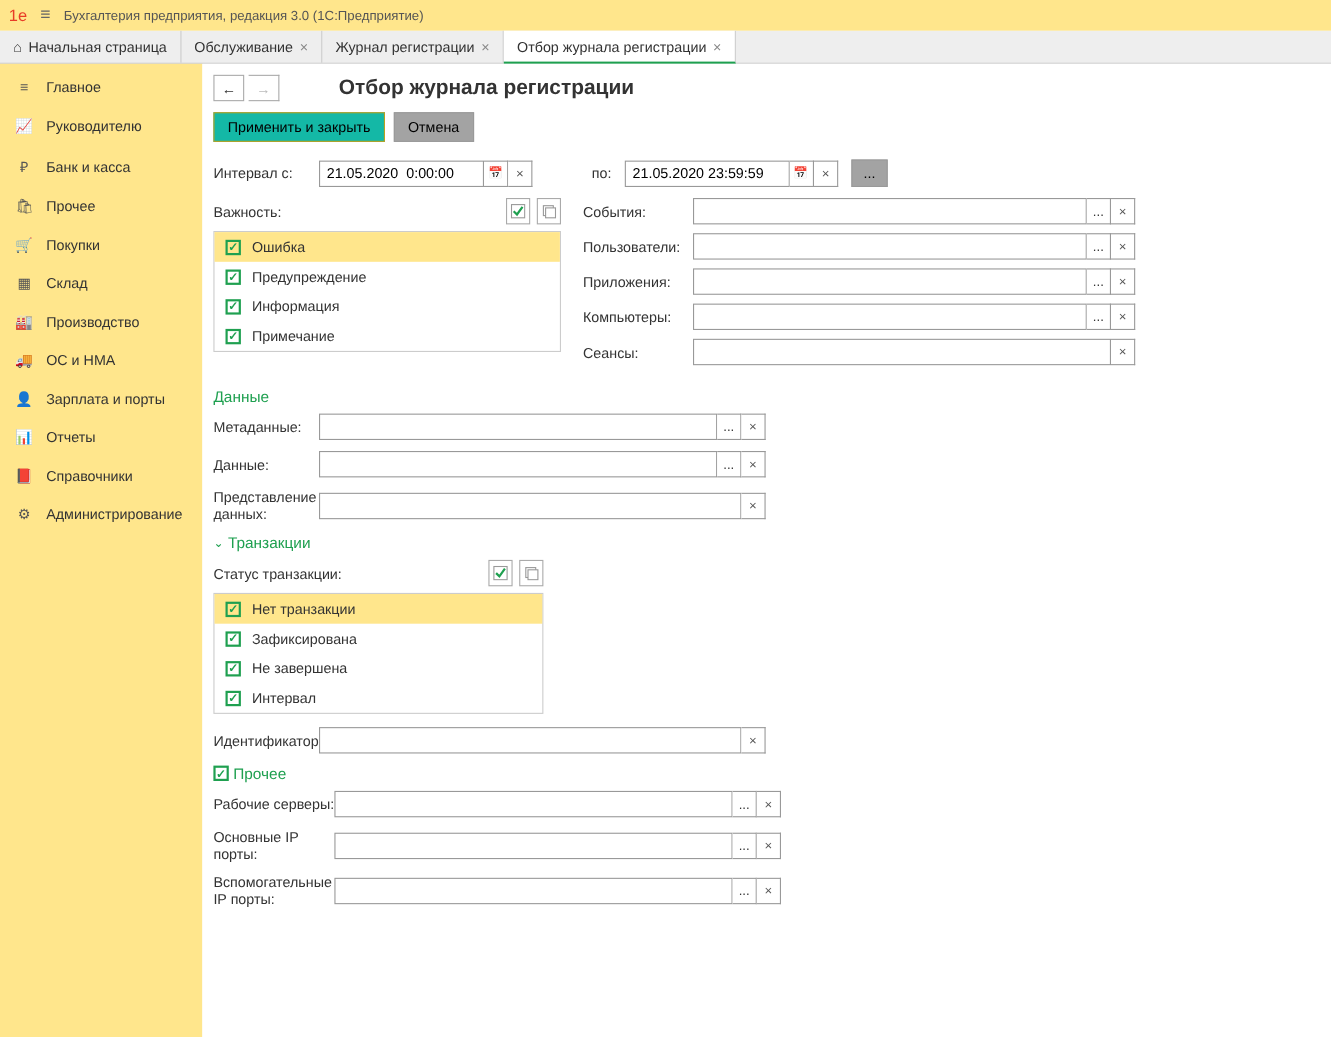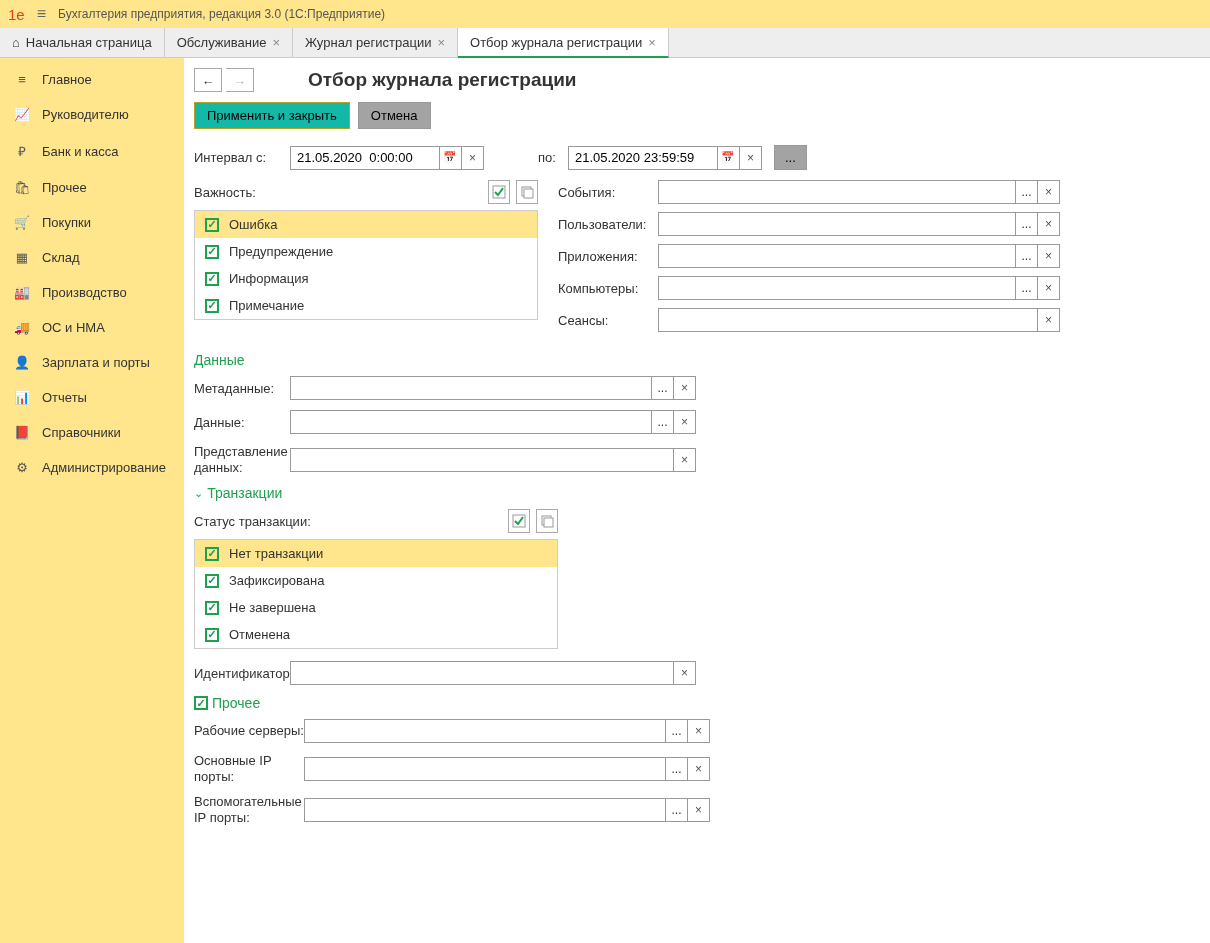--- a/index.html
+++ b/index.html
@@ -30,21 +30,21 @@
 .action-row { display: flex; gap: 8px; margin-bottom: 16px; }
 .btn { border: 1px solid #999; padding: 5px 12px; background: #a3a3a3; cursor: pointer; font-size: 13px; }
 .btn.primary { background: #14b8a6; border: 1px solid #b8a020; font-weight: normal; }
 
 .form-row { display: flex; align-items: center; margin-bottom: 8px; }
 .label { width: 96px; font-size: 13px; }
 .labelw2 { width: 110px; font-size: 13px; }
 
 .input { border: 1px solid #999; height: 24px; padding: 2px 6px; font-size: 13px; background: #fff; }
 
-.left-col { width: 344px; text-align: right; }
+.left-col { width: 316px; text-align: right; }
 .two-col { display: flex; gap: 20px; margin-bottom: 12px; }
 
 .group-header { display: flex; align-items: center; justify-content: space-between; margin-bottom: 4px;}
 .checklist { border: 1px solid #ccc; }
 .checklist-item { display: flex; align-items: center; padding: 6px 10px; gap: 10px; font-size: 13px; }
 .checklist-item.sel { background: #ffe68c; }
 .cbox { width: 14px; height: 14px; border: 2px solid #1fa050; display: inline-flex; align-items: center; justify-content: center; color: #1fa050; font-size: 11px; font-weight: bold; }
 
 .right-col .form-row { gap: 0; }
 .right-col .label2 { width: 100px; font-size: 13px; }
@@ -259,21 +259,21 @@
     <div class="field-group">
         <div class="label" style="line-height:1.2;">Представление данных:</div>
         <input class="input" style="width: 384px;">
         <div class="x-btn">×</div>
       </div>
 
     <div class="section-title">
         <span class="arrow">⌄</span>
         <span>Транзакции</span>
       </div>
-    <div style="width:364px;">
+    <div style="width:300px;">
       <div class="group-header" style="margin-bottom:6px;">
         <span>Статус транзакции:</span>
         <div class="severity-toolbar">
           <div class="check-icon">
               <svg width="14" height="14" viewBox="0 0 14 14">
                 <rect x="1" y="1" width="12" height="12" fill="none" stroke="#999"></rect>
                 <path d="M3 7 L6 10 L11 3" stroke="#1fa050" stroke-width="2" fill="none"></path>
               </svg>
             </div>
           <div class="check-icon">
@@ -292,21 +292,21 @@
         <div class="checklist-item">
             <span class="cbox">✓</span>
             <span>Зафиксирована</span>
           </div>
         <div class="checklist-item">
             <span class="cbox">✓</span>
             <span>Не завершена</span>
           </div>
         <div class="checklist-item">
             <span class="cbox">✓</span>
-            <span>Отменена</span>
+            <span>Интервал</span>
           </div>
       </div>
     </div>
     <div style="height:12px;"></div>
     <div class="field-group">
         <div class="label">Идентификатор:</div>
         <input class="input" style="width: 384px;">
         <div class="x-btn">×</div>
       </div>
 

